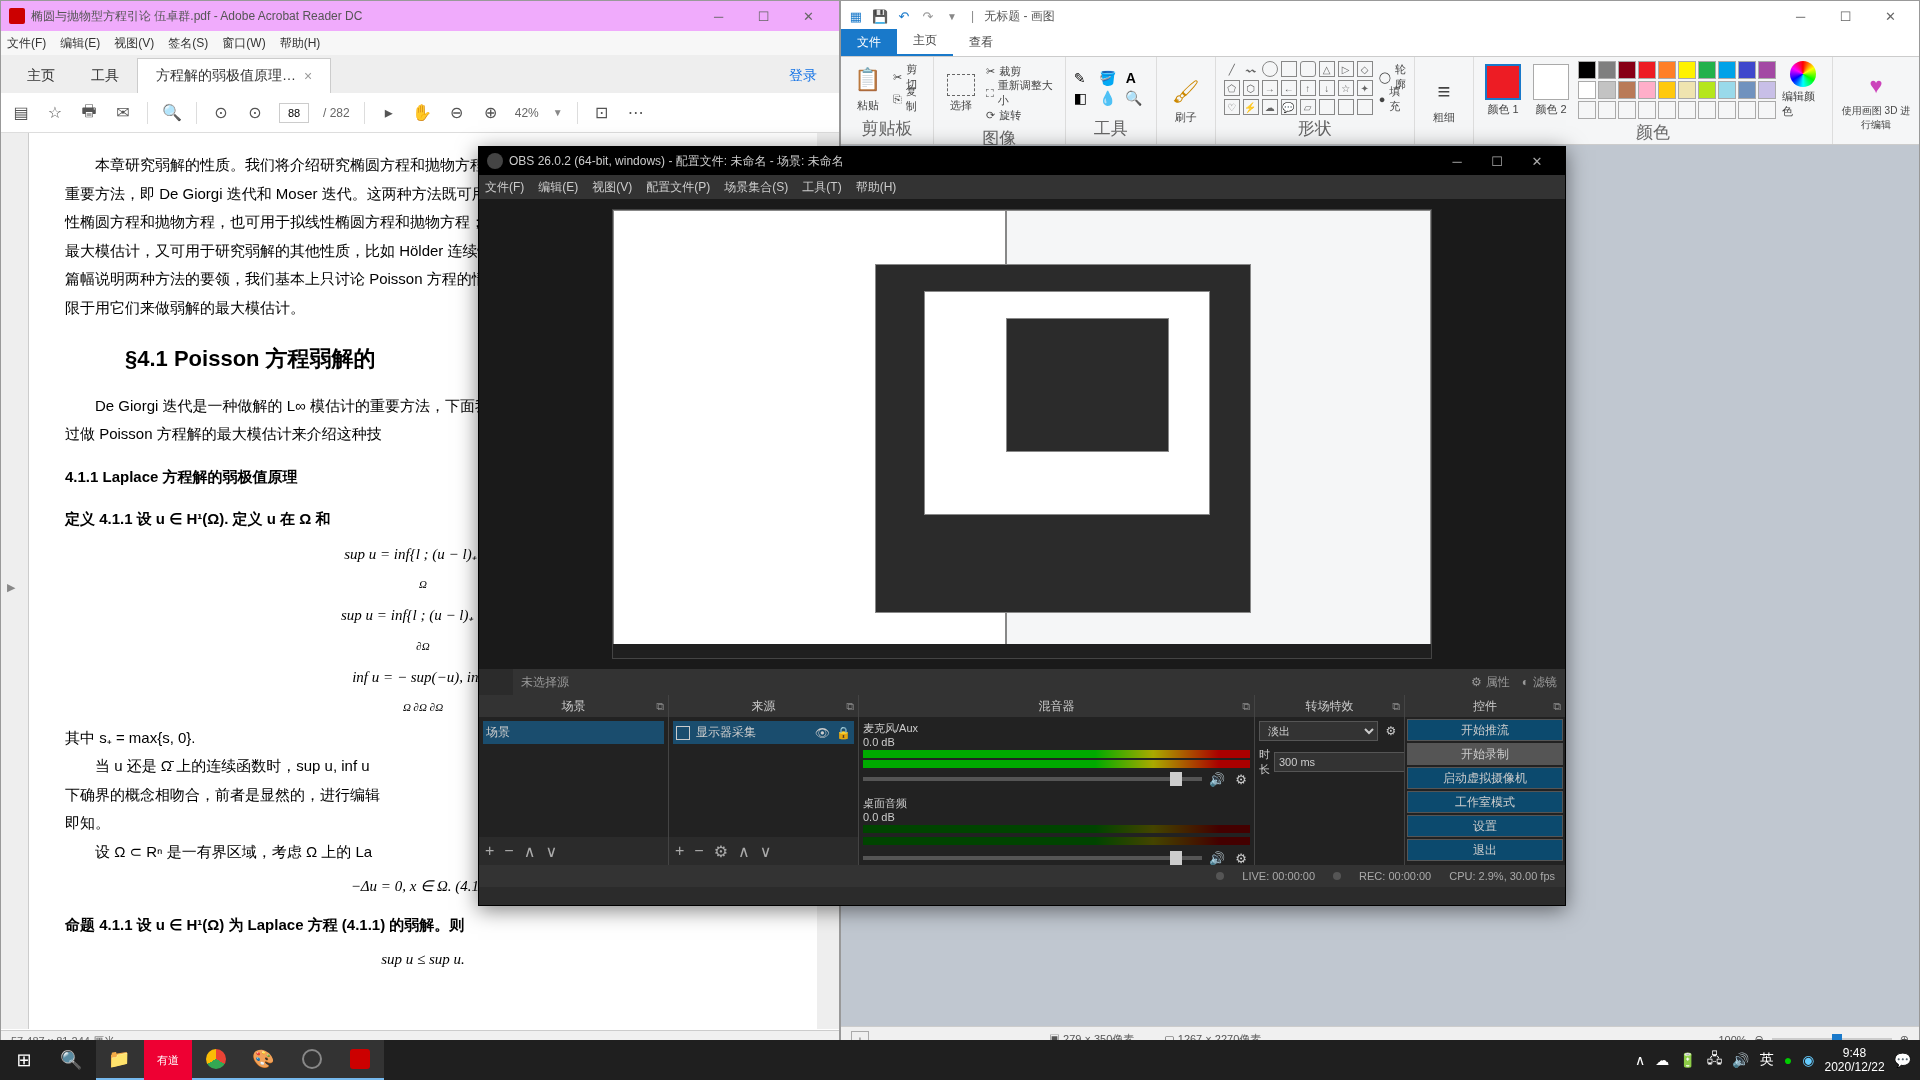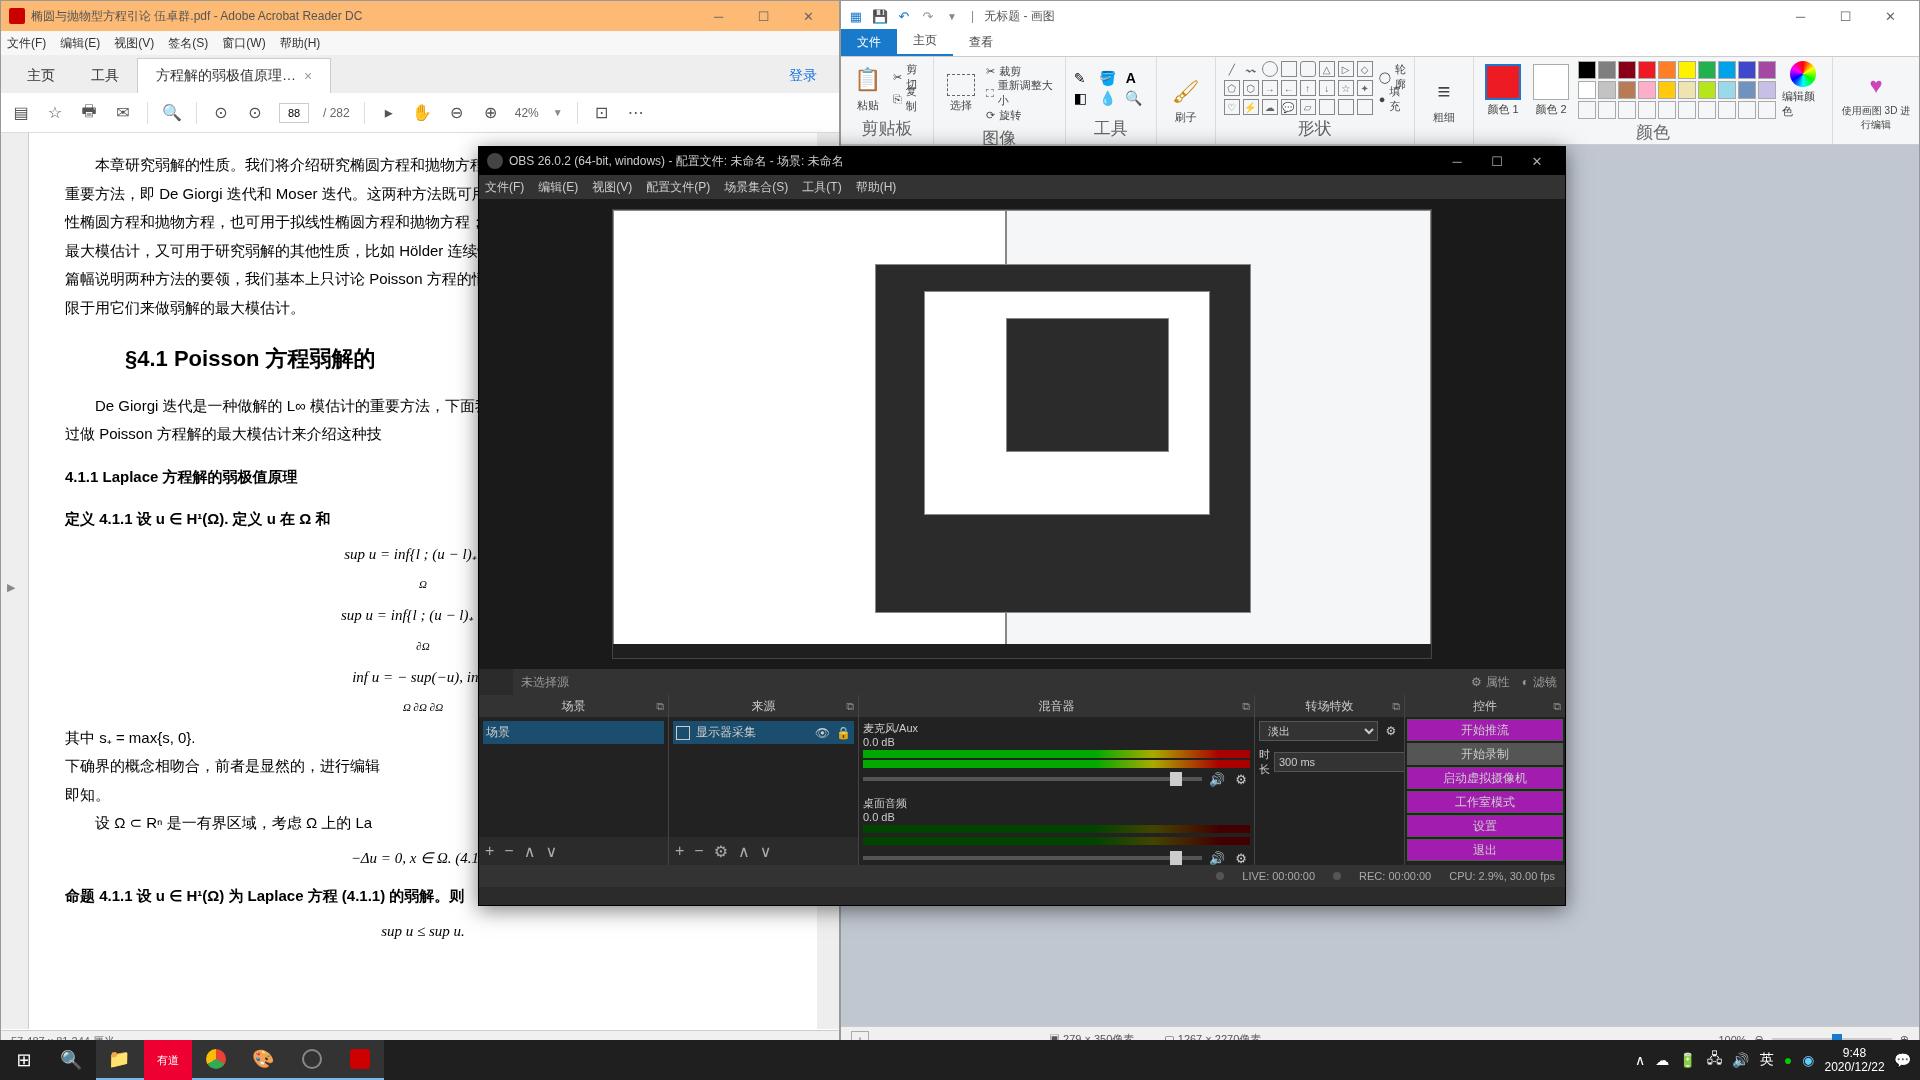--- a/index.html
+++ b/index.html
@@ -1,20 +1,20 @@
 <!DOCTYPE html>
 <html><head>
 <meta charset="utf-8">
 <style>
 * { margin: 0; padding: 0; box-sizing: border-box; font-family: "Microsoft YaHei", "Segoe UI", sans-serif; }
 body { width: 1920px; height: 1080px; background: #000; position: relative; overflow: hidden; }
 
 
 .acrobat { position: absolute; left: 0; top: 0; width: 840px; height: 1053px; background: #fff; border: 1px solid #999; }
-.acrobat-title { height: 30px; background: #fdba74; display: flex; align-items: center; padding: 8px 8px; font-size: 12px; color: #555; }
+.acrobat-title { height: 30px; background: #f0abfc; display: flex; align-items: center; padding: 8px 8px; font-size: 12px; color: #555; }
 .acrobat-title .icon-pdf { width: 16px; height: 16px; background: #c00; border-radius: 2px; margin-right: 6px; }
 .acrobat-title .spacer { flex: 1; }
 .acrobat-title .winbtn { width: 45px; height: 28px; display: flex; align-items: center; justify-content: center; color: #666; font-size: 13px; }
 .acrobat-menu { height: 24px; background: #f7f7f7; display: flex; align-items: center; padding: 0 6px; font-size: 12px; color: #333; gap: 14px; }
 .acrobat-tabs { height: 38px; background: #eee; display: flex; align-items: flex-end; padding: 0 8px; }
 .acrobat-tab { padding: 8px 18px; font-size: 14px; color: #333; }
 .acrobat-tab.active { background: #fff; border-top: 1px solid #ccc; border-left: 1px solid #ccc; border-right: 1px solid #ccc; }
 .acrobat-tab.doc { background: #fff; border: 1px solid #ccc; border-bottom: none; display: flex; align-items: center; gap: 8px; }
 .acrobat-tab .close { color: #999; font-size: 14px; }
 .acrobat-login { margin-left: auto; padding: 8px 14px; color: #1473e6; font-size: 14px; }
@@ -94,21 +94,21 @@
 .obs-mixer-item .mname { display: flex; justify-content: space-between; font-size: 11px; color: #ccc; margin-bottom: 2px; flex-direction: column; }
 .obs-mixer-item .meter { height: 8px; background: linear-gradient(90deg, #0a0 0%, #0a0 60%, #aa0 75%, #a00 92%); position: relative; margin-bottom: 2px; }
 .obs-mixer-item .meter2 { height: 8px; background: linear-gradient(90deg, #040 0%, #040 60%, #440 75%, #400 92%); margin-bottom: 4px; }
 .obs-mixer-item .sliderrow { display: flex; align-items: center; gap: 6px; }
 .obs-mixer-item .mslider { flex: 1; height: 4px; background: #555; position: relative; }
 .obs-mixer-item .mslider .mthumb { position: absolute; right: 20px; top: -5px; width: 12px; height: 14px; background: #ccc; }
 .obs-mixer-item .micon { width: 18px; height: 18px; display: flex; align-items: center; justify-content: center; color: #ccc; font-size: 13px; }
 .obs-source-item { display: flex; align-items: center; gap: 6px; padding: 3px; background: #1a4d6e; }
 .obs-source-item .sicon { width: 14px; height: 14px; border: 1px solid #ccc; }
 .obs-source-item .sright { margin-left: auto; display: flex; gap: 6px; font-size: 12px; }
-.obs-ctrl-btn { height: 22px; background: #a21caf; color: #ccc; font-size: 12px; display: flex; align-items: center; justify-content: center; margin-bottom: 2px; border: 1px solid #555; }
+.obs-ctrl-btn { height: 22px; background: #0c4a6e; color: #ccc; font-size: 12px; display: flex; align-items: center; justify-content: center; margin-bottom: 2px; border: 1px solid #555; }
 .obs-ctrl-btn.hover { background: #555; }
 .obs-trans-row { display: flex; align-items: center; gap: 4px; margin-bottom: 6px; font-size: 11px; color: #ccc; }
 .obs-trans-row select, .obs-trans-row input { flex: 1; background: #333; color: #ccc; border: 1px solid #555; font-size: 11px; height: 20px; padding: 0 4px; }
 .obs-trans-row .gear { width: 18px; font-size: 12px; text-align: center; }
 .obs-status { height: 22px; background: #333; color: #aaa; font-size: 11px; display: flex; align-items: center; justify-content: flex-end; padding: 0 10px; gap: 18px; }
 .obs-status .live-dot { width: 8px; height: 8px; border-radius: 50%; background: #555; }
 
 
 .taskbar { position: absolute; left: 0; bottom: 0; width: 100%; height: 40px; background: #1f1f1f; display: flex; align-items: center; }
 .taskbar .tbitem { width: 48px; height: 40px; display: flex; align-items: center; justify-content: center; color: #fff; font-size: 18px; }
@@ -185,20 +185,21 @@
       <div>过做 Poisson 方程解的最大模估计来介绍这种技</div>
       <div class="subsec">4.1.1    Laplace 方程解的弱极值原理</div>
       <div class="def"><b>定义 4.1.1    设 u ∈ H¹(Ω). 定义 u 在 Ω 和</b></div>
       <div class="formula">sup u = inf{l ; (u − l)₊ = 0</div>
       <div class="formula" style="font-size:11px">Ω</div>
       <div class="formula">sup u = inf{l ; (u − l)₊ ∈ H</div>
       <div class="formula" style="font-size:11px">∂Ω</div>
       <div class="formula">inf u = − sup(−u),     inf u</div>
       <div class="formula" style="font-size:11px">Ω                ∂Ω                    ∂Ω</div>
       <div>其中 s₊ = max{s, 0}.</div>
+      <div class="indent">当 u 还是 Ω̄ 上的连续函数时，sup u, inf u</div>
       <div>下确界的概念相吻合，前者是显然的，进行编辑</div>
       <div>即知。</div>
       <div class="indent">设 Ω ⊂ Rⁿ 是一有界区域，考虑 Ω 上的 La</div>
       <div class="formula">−Δu = 0,      x ∈ Ω.                                (4.1.1)</div>
       <div class="def"><b>命题 4.1.1    设 u ∈ H¹(Ω) 为 Laplace 方程 (4.1.1) 的弱解。则</b></div>
       <div class="formula">sup u ≤ sup u.</div>
     </div>
     <div class="acrobat-scrollbar"></div>
   </div>
   <div class="acrobat-status">

